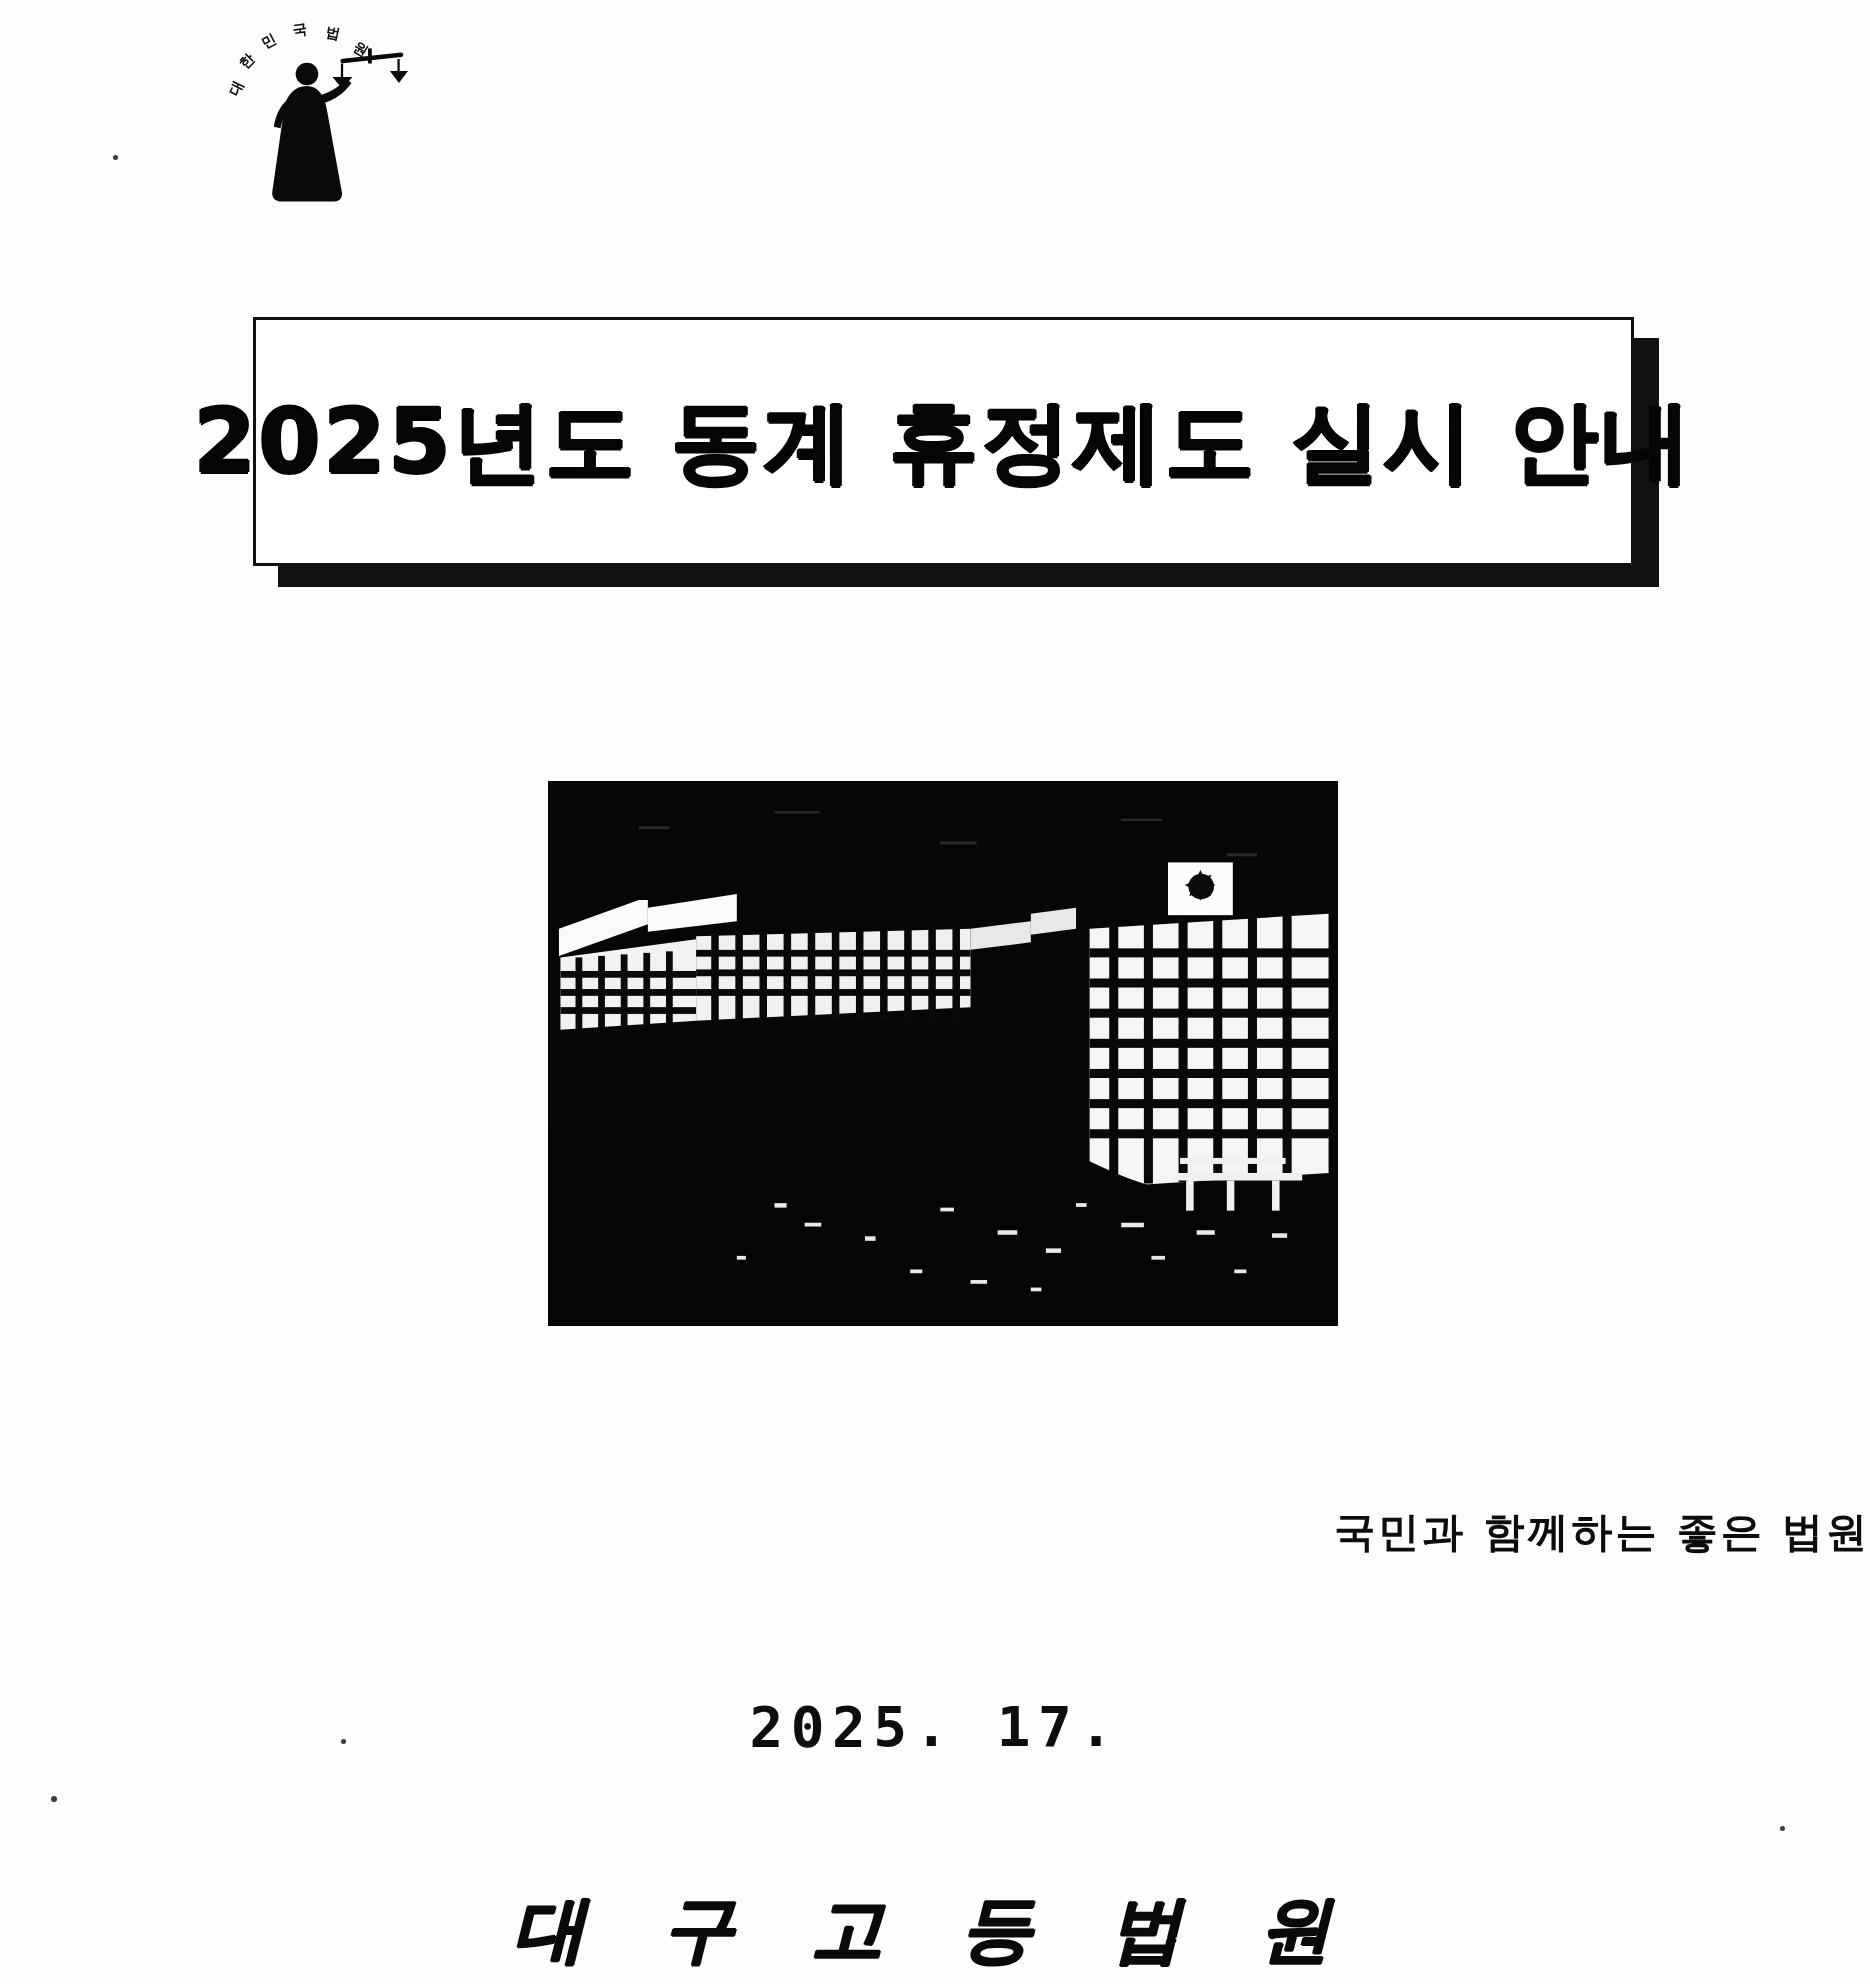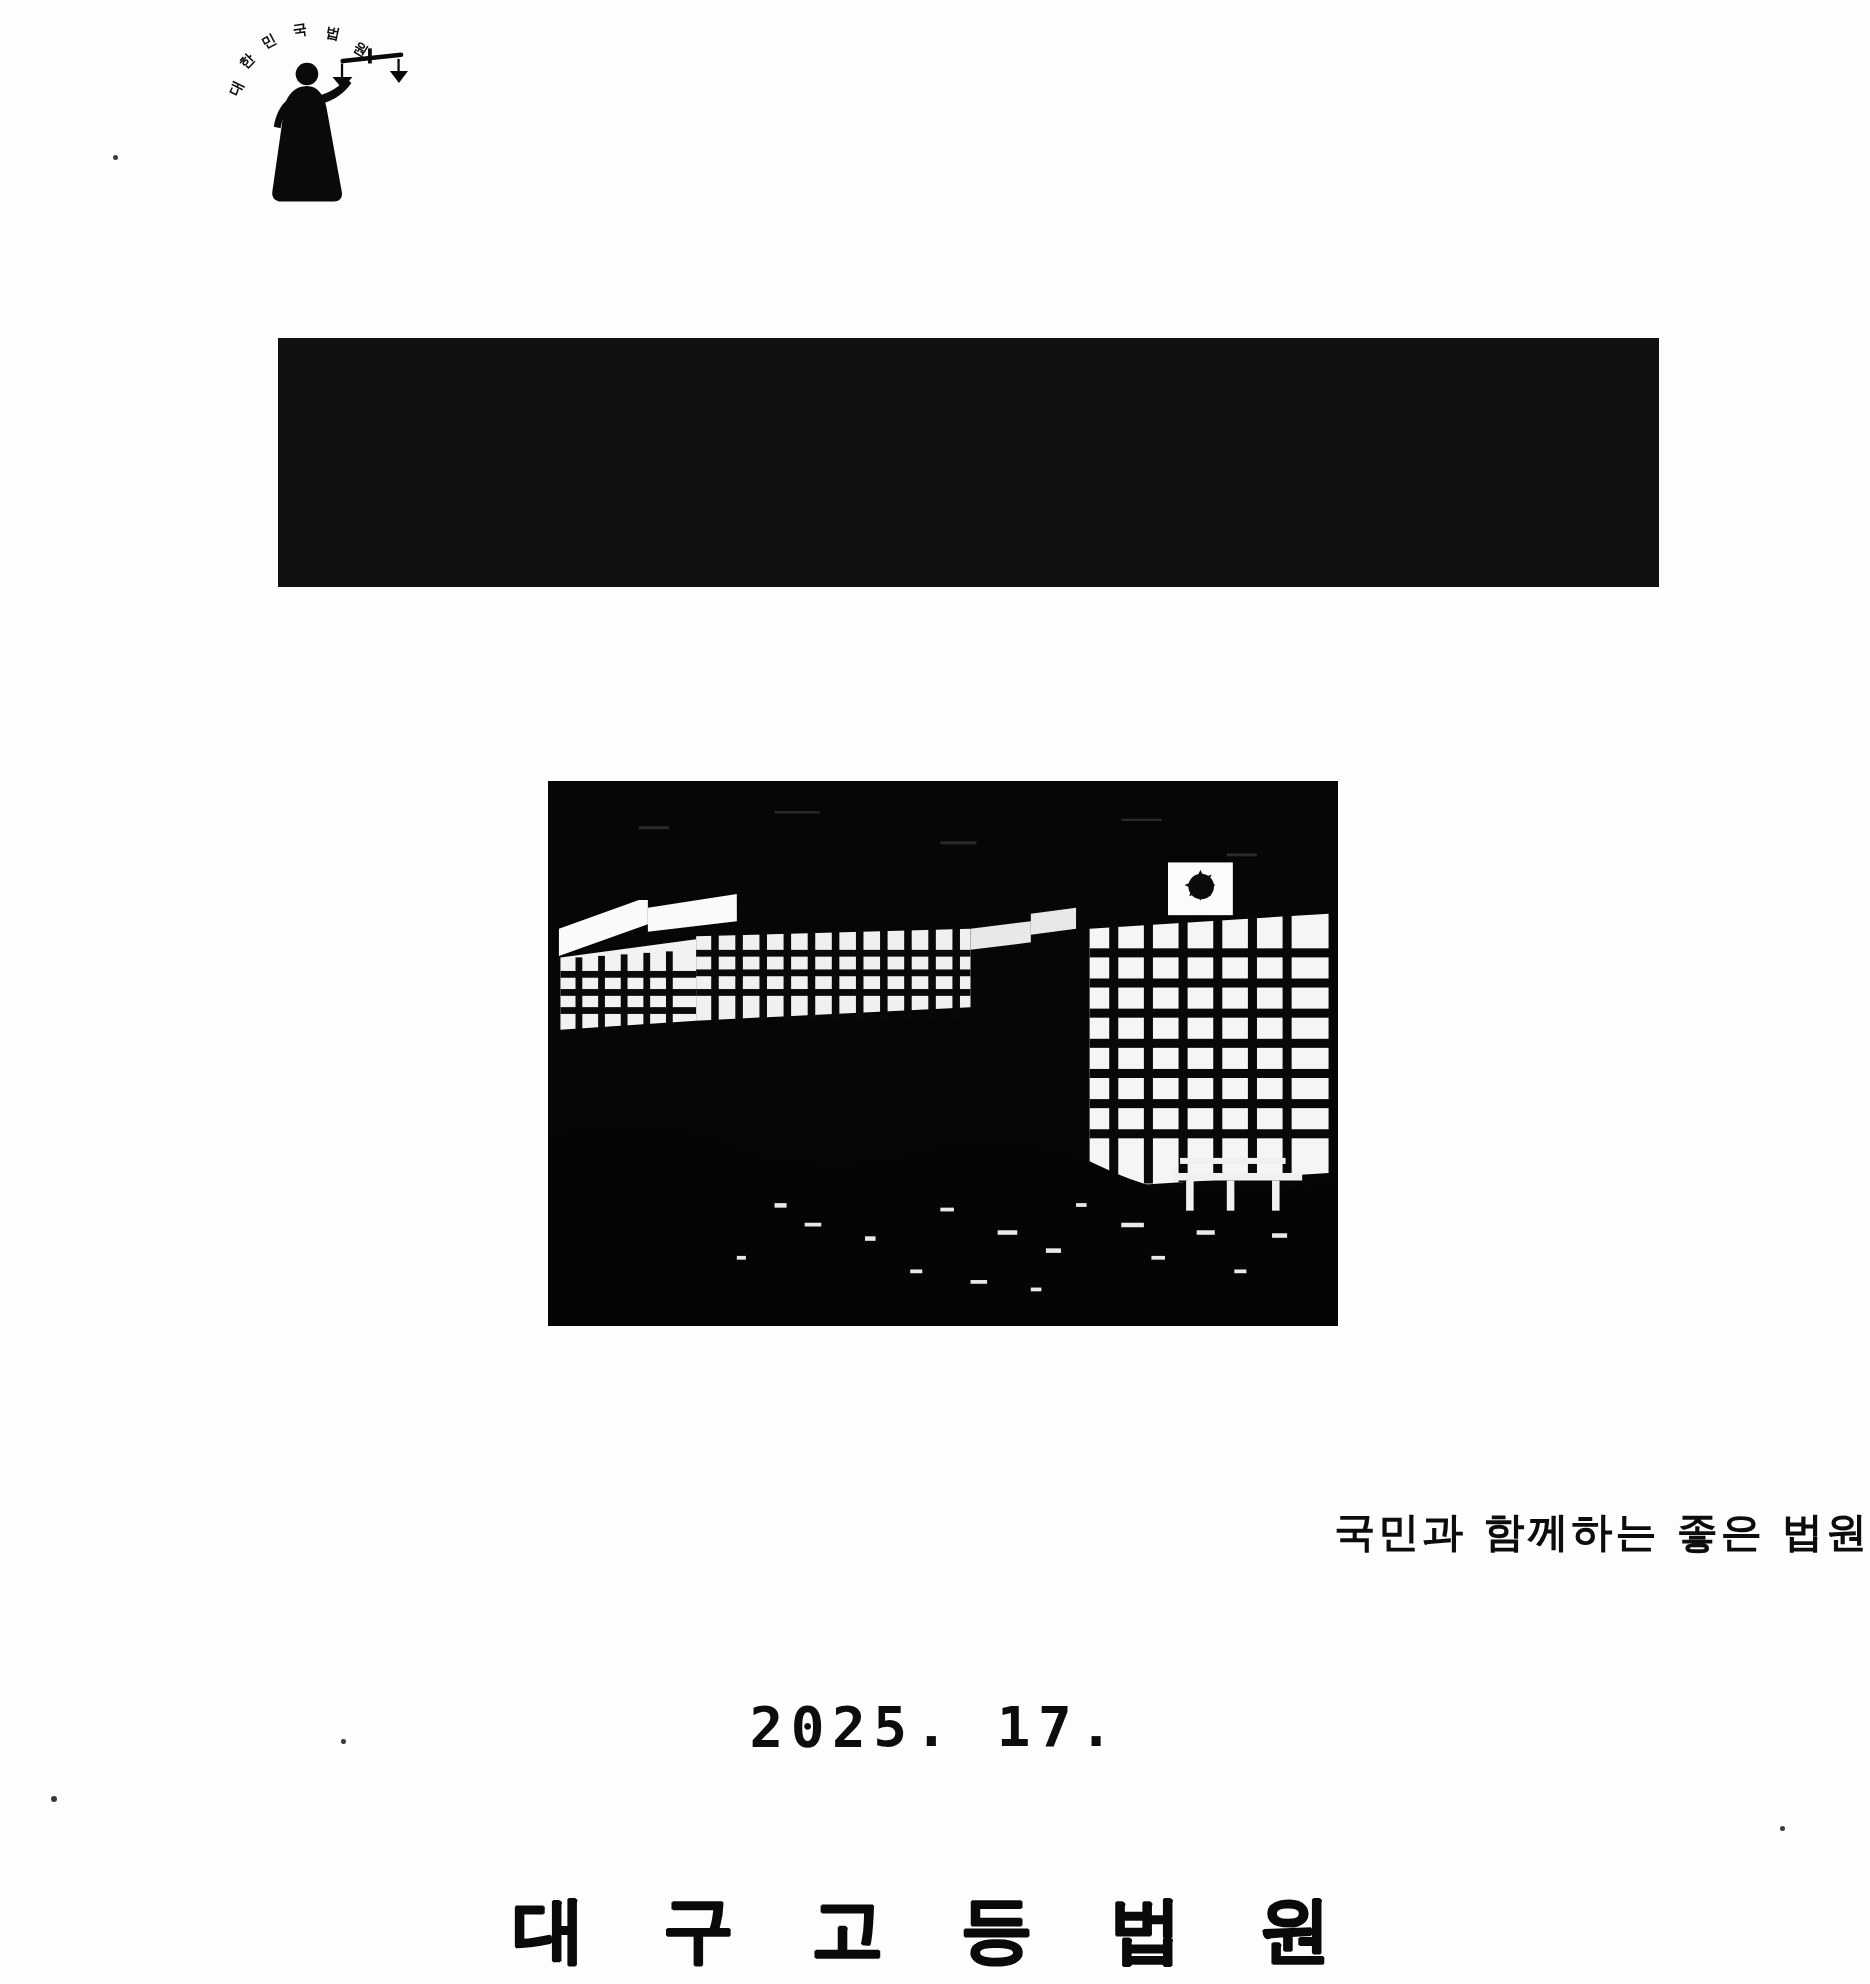--- a/index.html
+++ b/index.html
@@ -118,20 +118,21 @@
     font-family: "DejaVu Sans", sans-serif;
     font-weight: 700;
     font-size: 72px;
     letter-spacing: 26px;
     color: #0a0a0a;
     text-shadow:
       1.1px 0 0 #0a0a0a,
       -1.1px 0 0 #0a0a0a,
       0 1.1px 0 #0a0a0a,
       0 -1.1px 0 #0a0a0a;
+    font-style: italic;
   }
 
   
   .speck {
     position: absolute;
     background: #3a3a3a;
     border-radius: 50%;
   }
 </style>
 </head>
@@ -173,20 +174,23 @@
         <path d="M156 82 l26 0 l-13 16 z"></path>
         <rect x="167" y="64" width="3" height="18"></rect>
 
         <path d="M232 74 l24 0 l-12 16 z"></path>
         <rect x="242" y="58" width="3" height="18"></rect>
       </g>
     </svg>
   </div>
 
   <div class="title-shadow"></div>
+  <div class="title-box">
+    <div class="title-text">2025년도 동계 휴정제도 실시 안내</div>
+  </div>
 
   <div class="photo">
     <svg width="790" height="545" viewBox="0 0 1047 723" xmlns="http://www.w3.org/2000/svg">
       <rect width="1047" height="723" fill="#060606"></rect>
 
       <g fill="#f4f4f4">
         <path d="M10 170 l120 -22 l0 36 l-120 22 z" opacity="0"></path>
 
         <path d="M18 178 l100 -16 l0 26 l-100 16 z" opacity="0"></path>
       </g>

